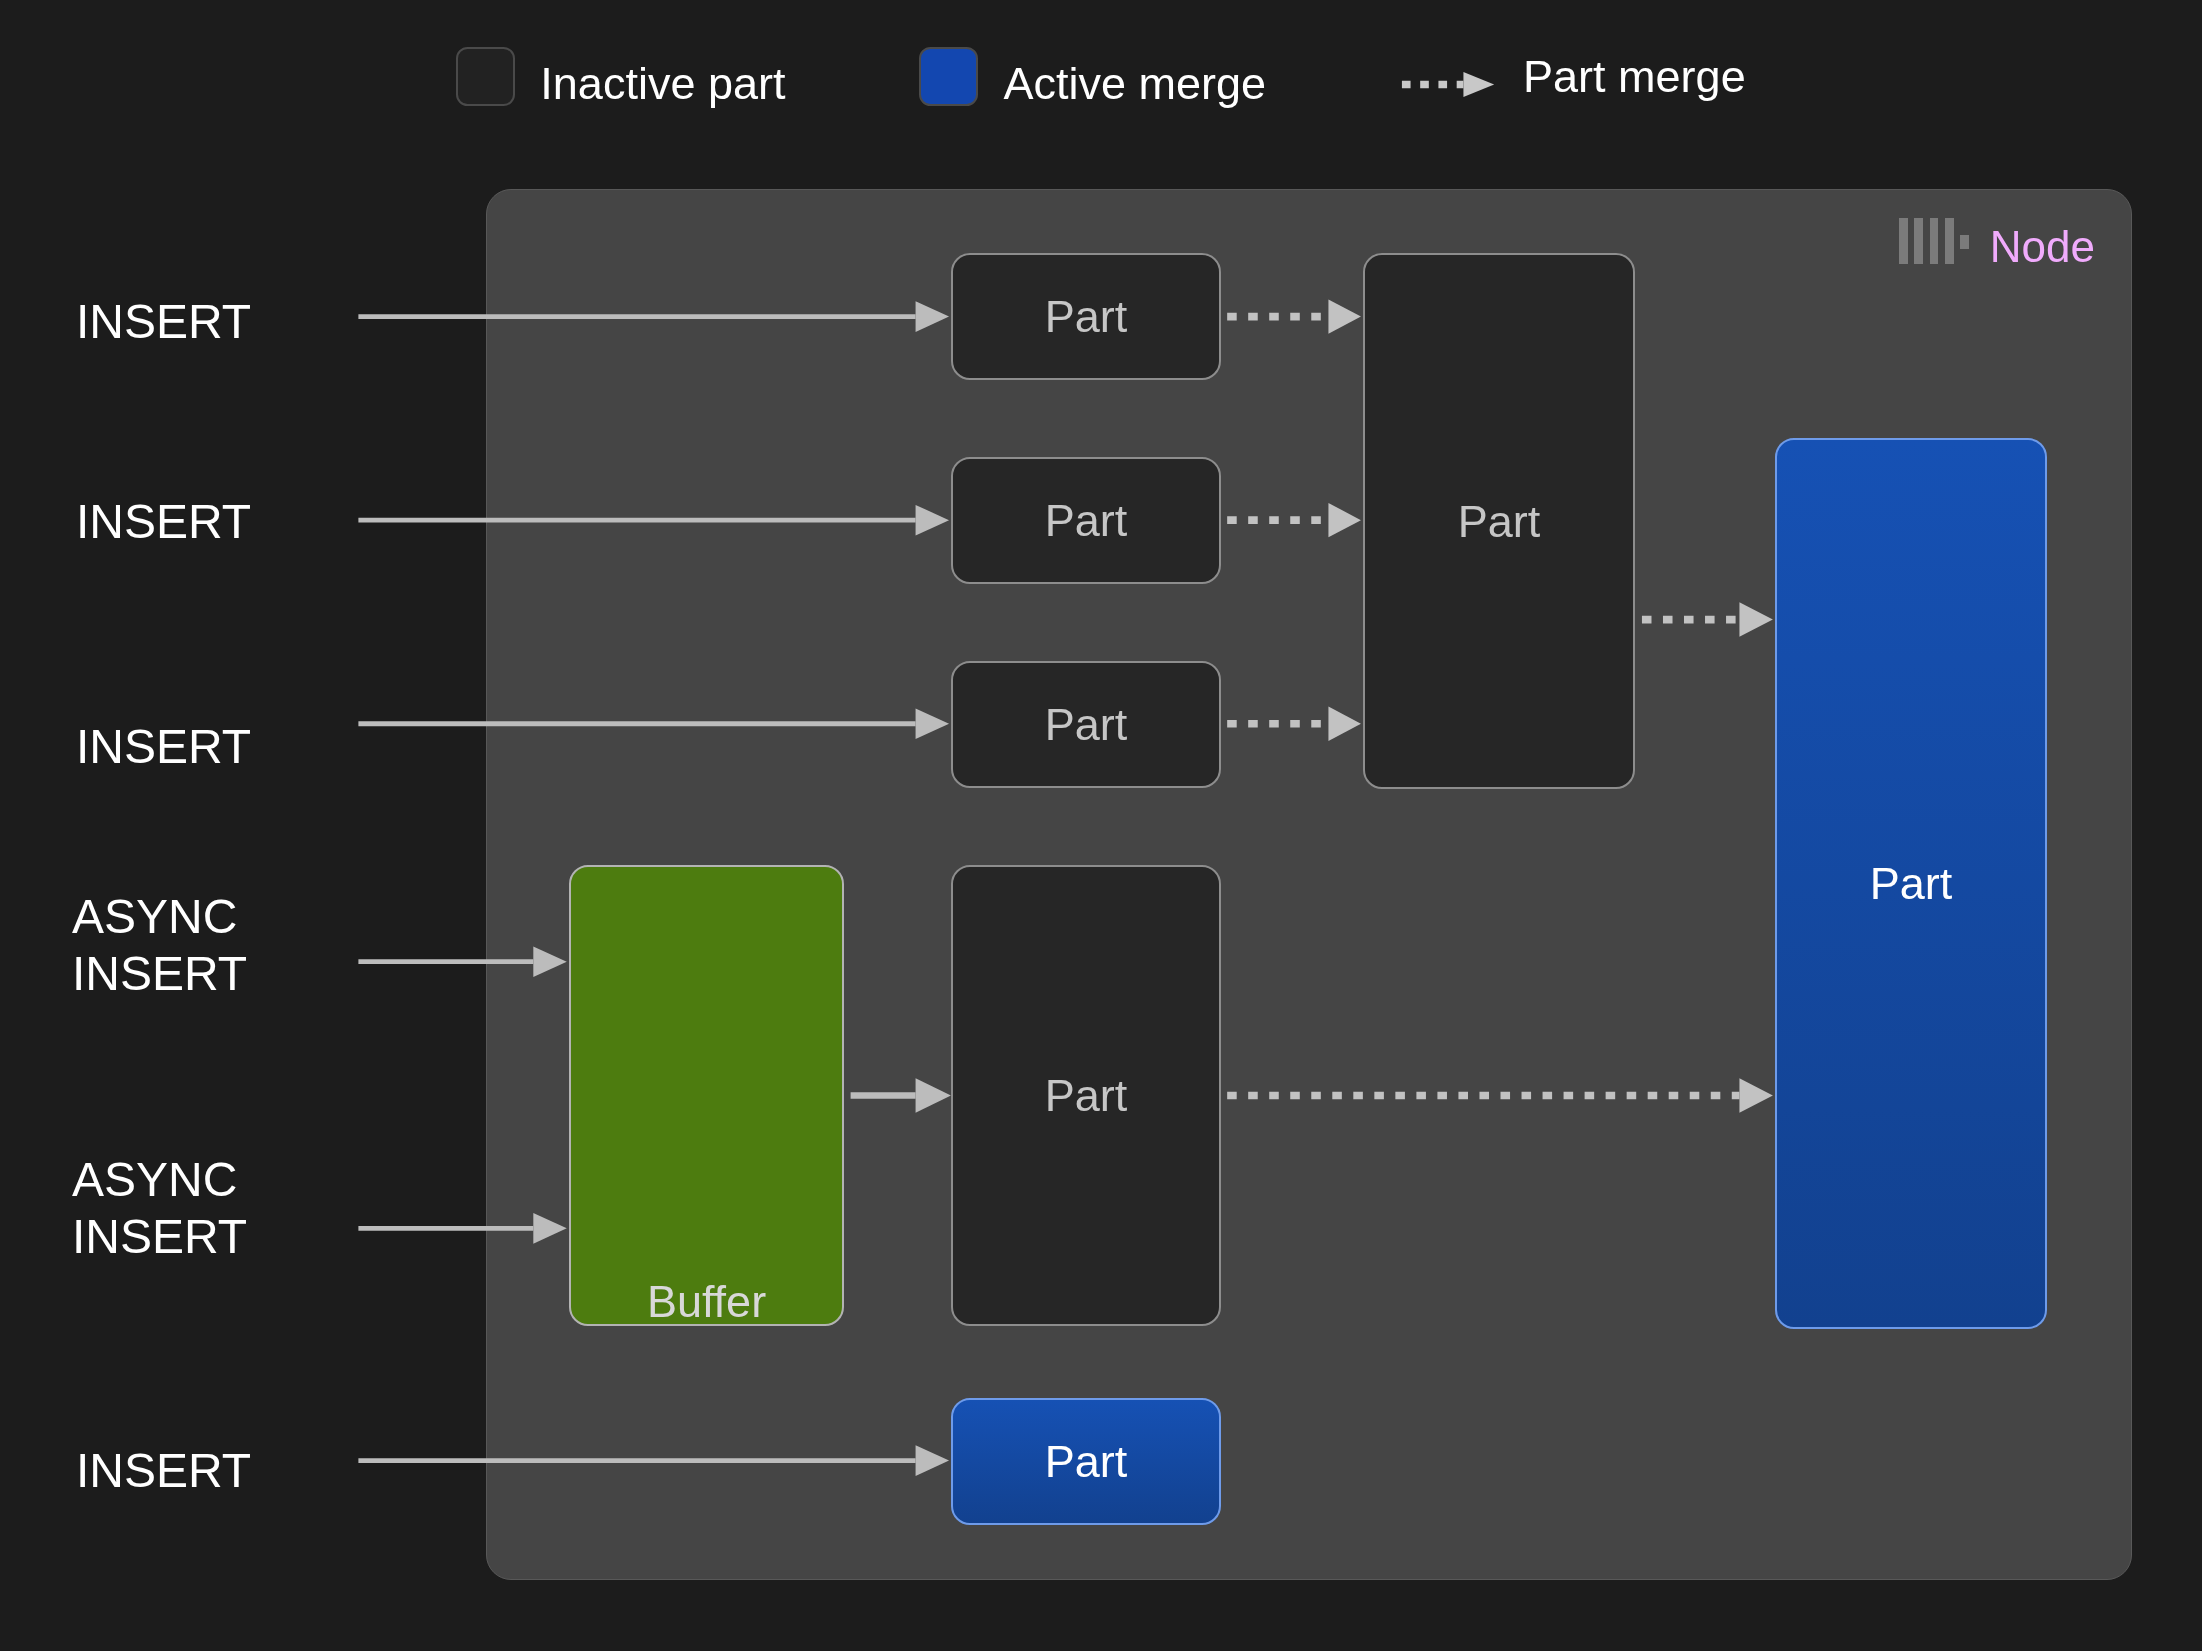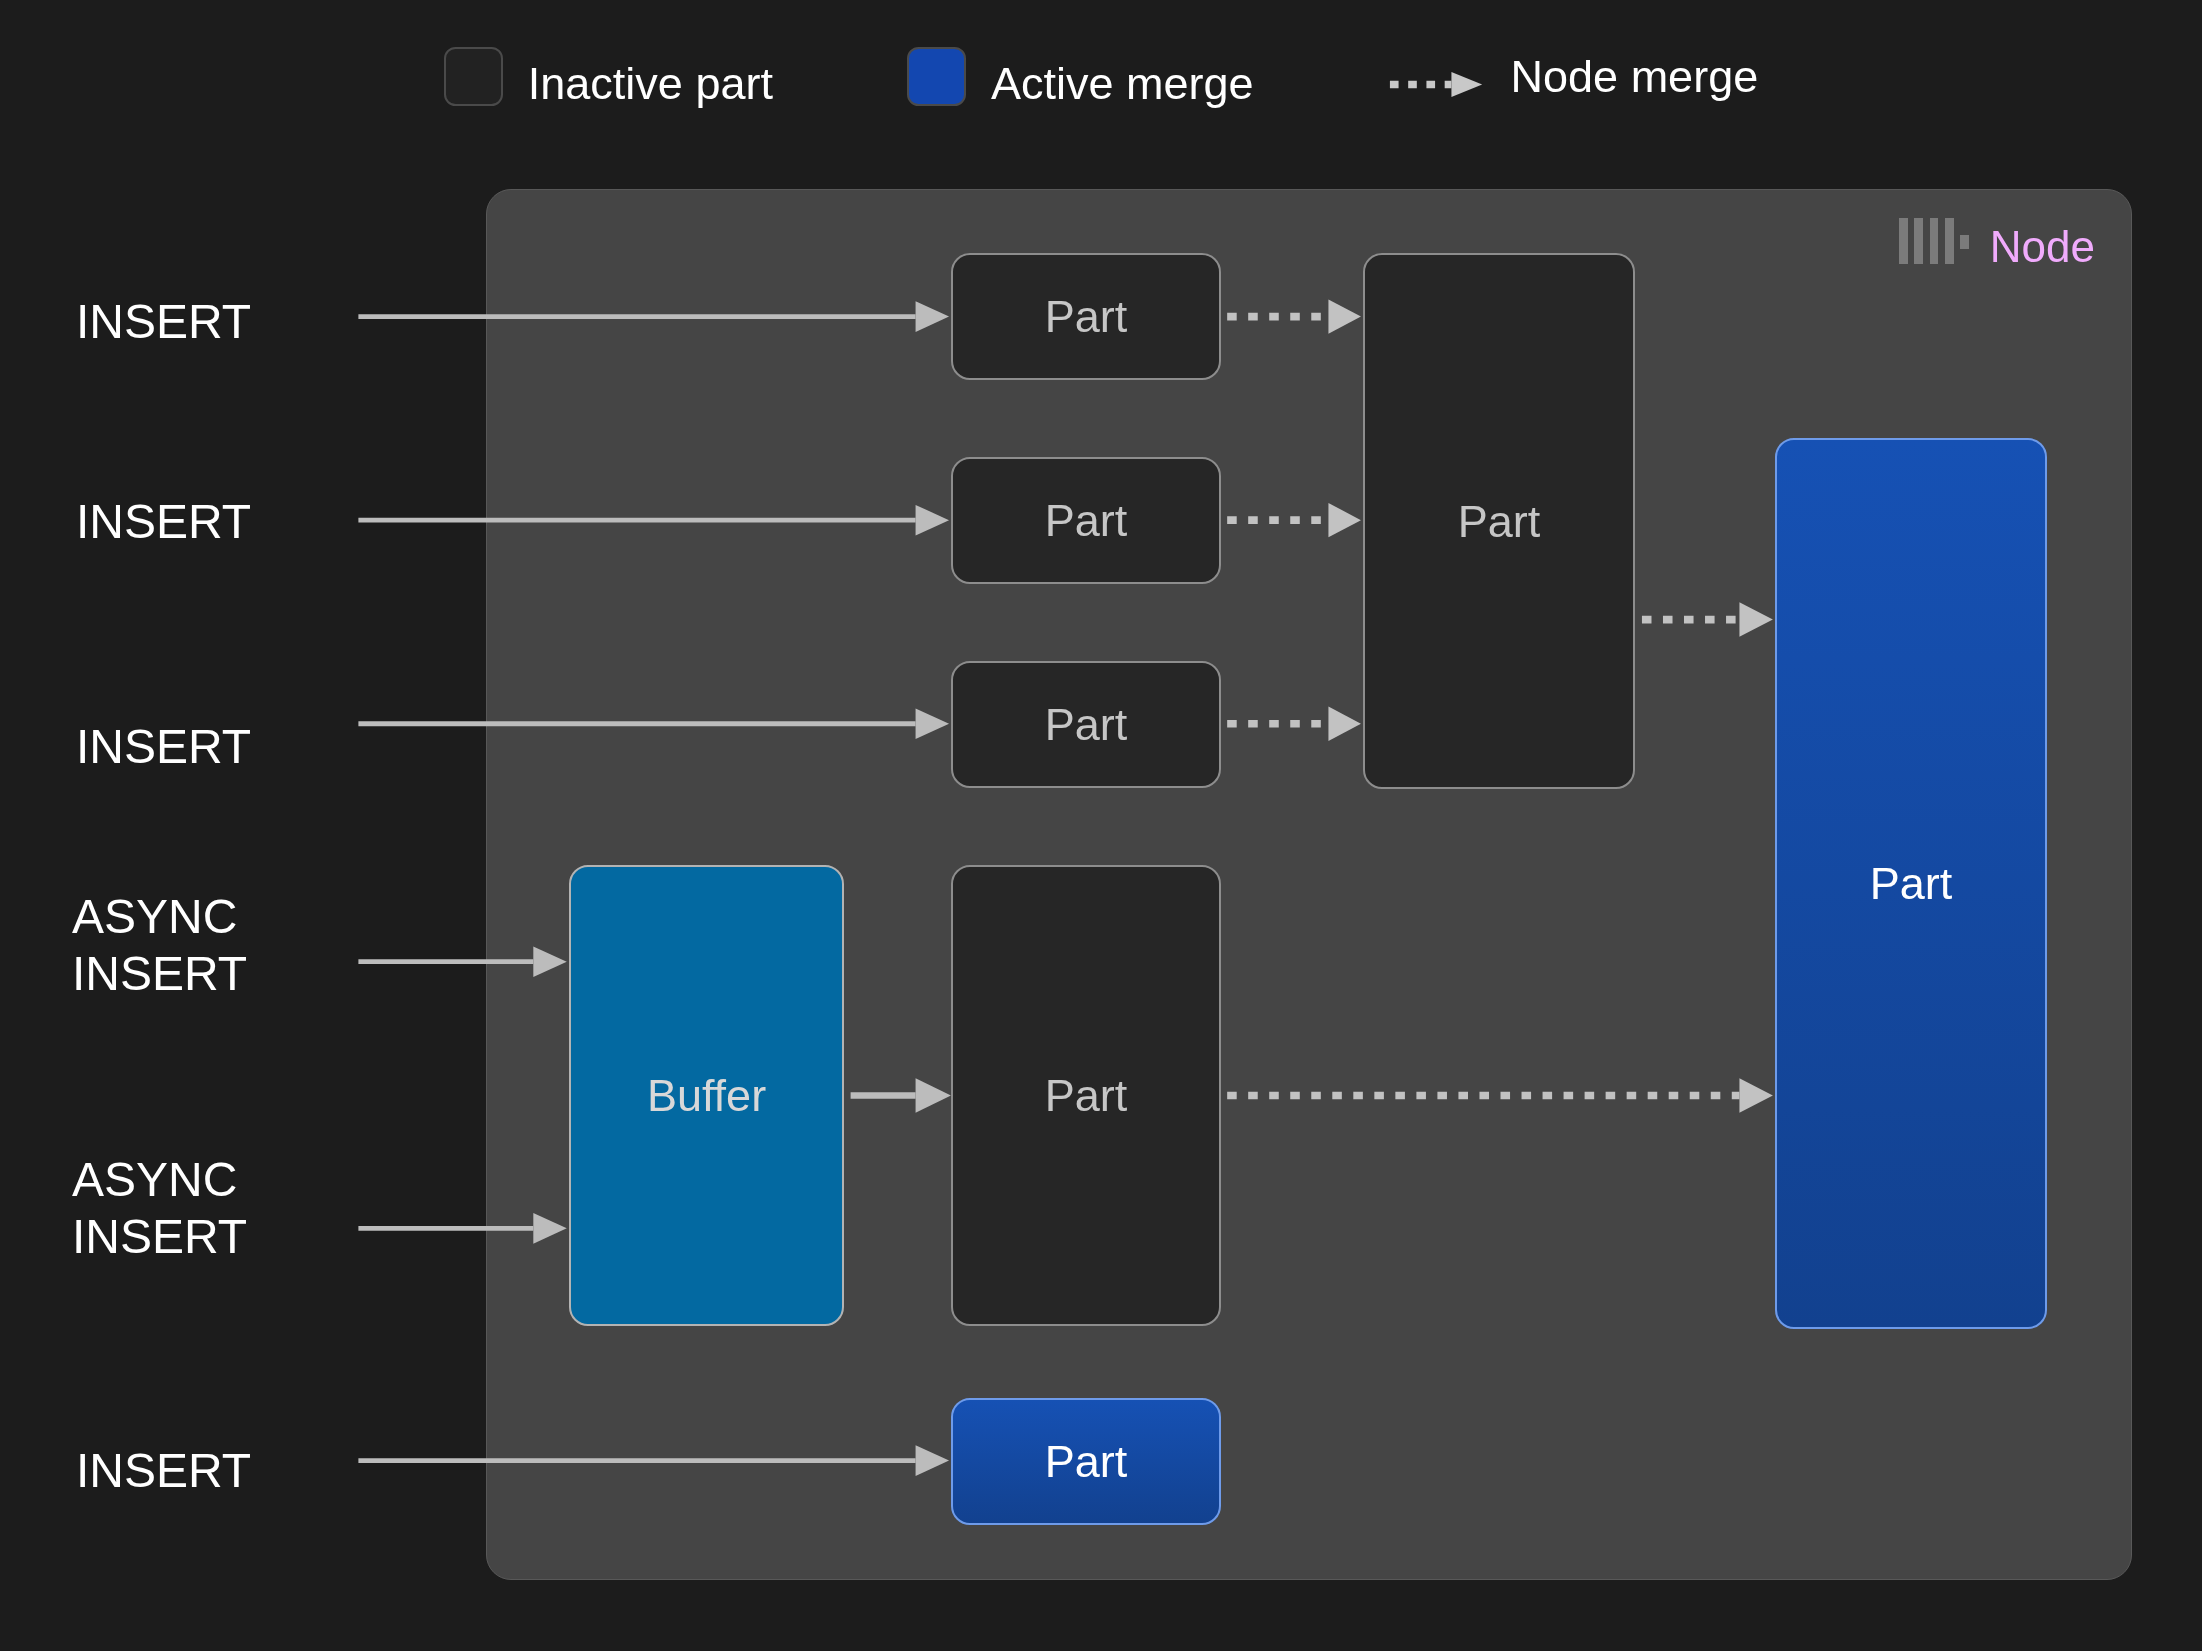--- a/index.html
+++ b/index.html
@@ -124,22 +124,23 @@
   }
   .box.part-inactive .box-label { color: #c6c6c6; }
 
   .box.part-active {
     background: linear-gradient(180deg, #1651b4 0%, #12418f 100%);
     border: 2.9px solid #6e9bea;
   }
   .box.part-active .box-label { color: #ffffff; }
 
   .box.buffer {
-    background: #0369a1;
+    background: #4d7c0f;
     border: 2.9px solid #b3b3b3;
+    align-items: flex-end;
   }
   .box.buffer .box-label { color: #d8d8d8; }
 
   
   .side-label {
     position: absolute;
     color: #ffffff;
     font-size: 48px;
     line-height: 1.18;
     white-space: pre-line;
@@ -173,21 +174,21 @@
     <span class="legend-label">Active merge</span>
   </div>
 
   <div class="legend-gap"></div>
 
   <div class="legend-item">
     <svg class="legend-arrow" viewBox="0 0 102 30">
       <line x1="2" y1="15" x2="66" y2="15" stroke="#c8c8c8" stroke-width="8" stroke-dasharray="9 10"></line>
       <polygon points="66,2 98,15 66,28" fill="#c8c8c8"></polygon>
     </svg>
-    <span class="legend-label">Node merge</span>
+    <span class="legend-label">Part merge</span>
   </div>
 
 </div>
 
 <div id="node-container">
   <div id="node-header">
     <span id="node-logo">
       <span class="bar"></span>
         <span class="bar"></span>
         <span class="bar"></span>

